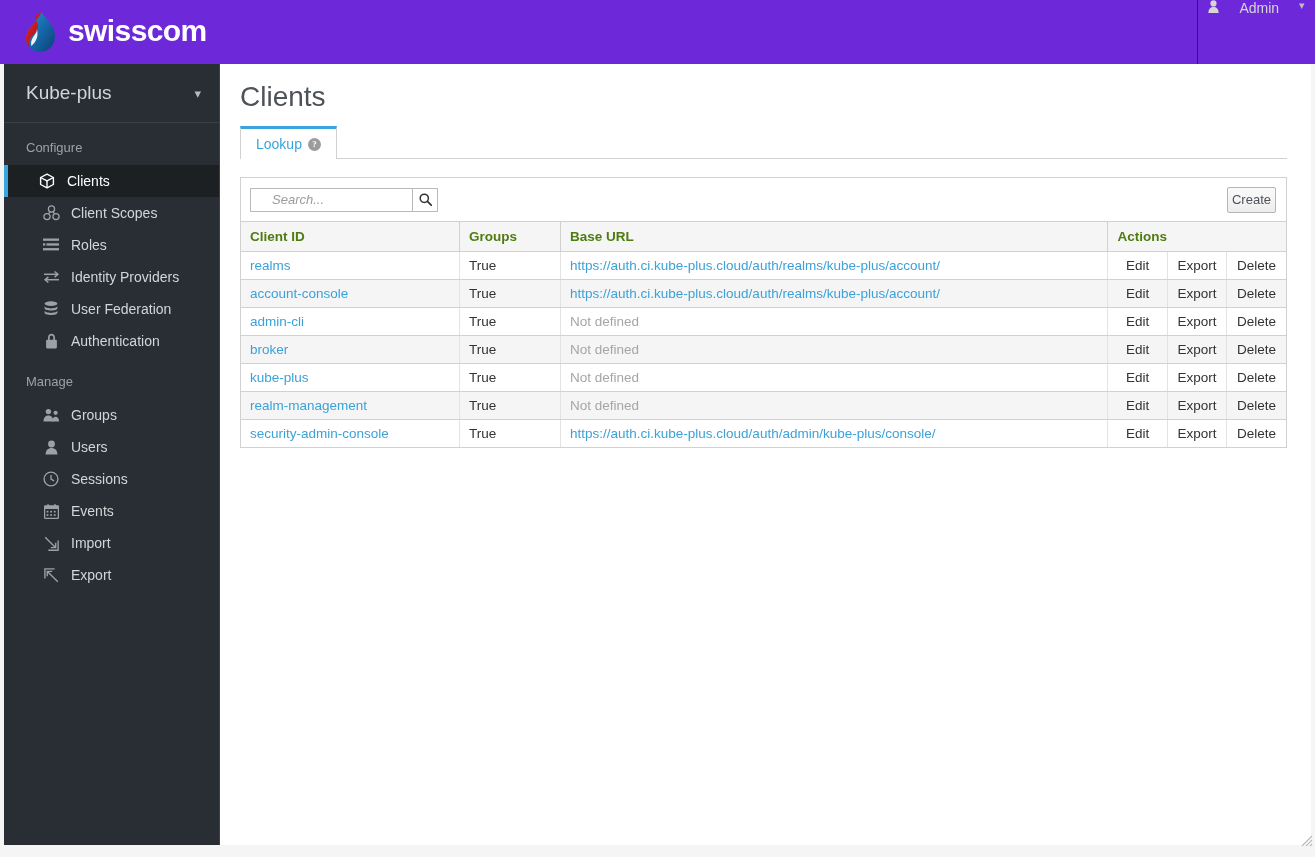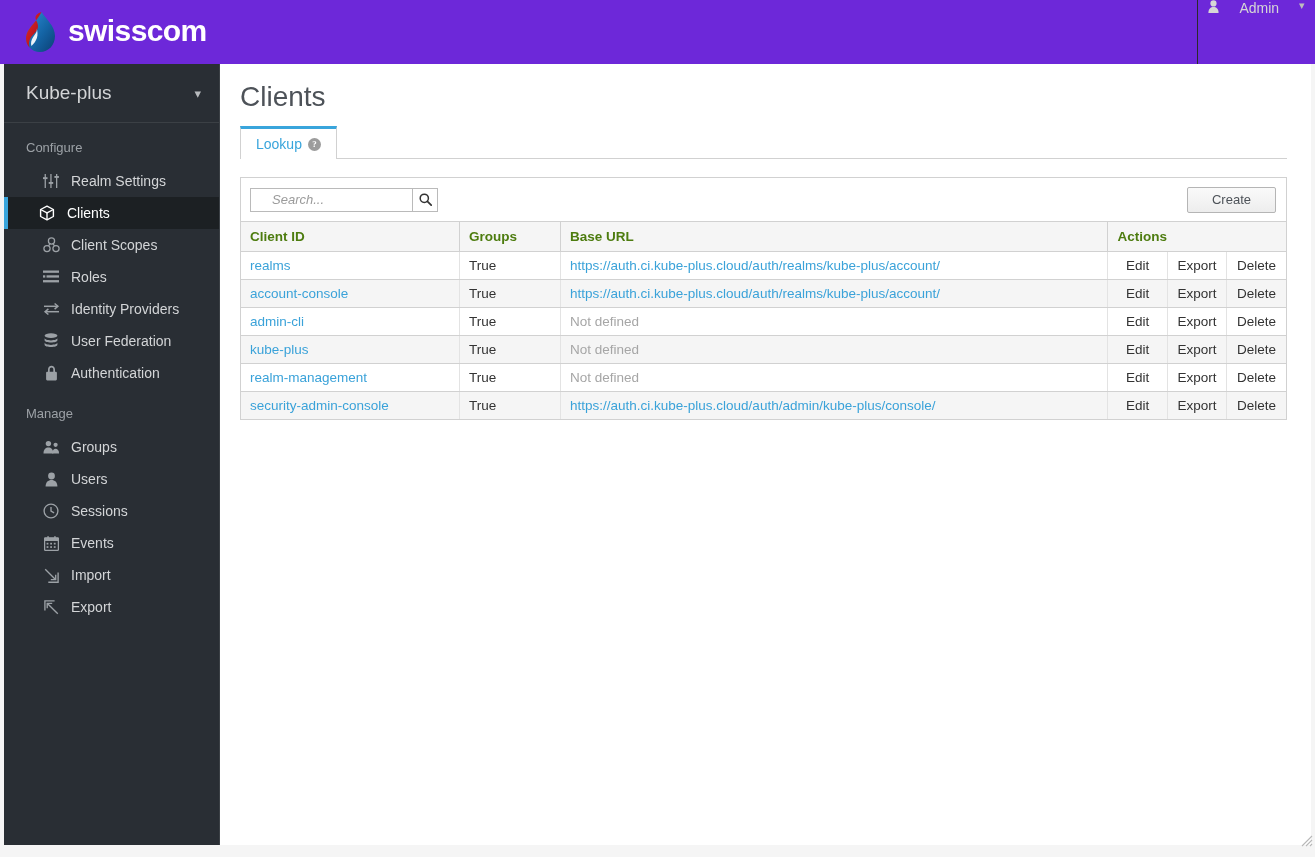--- a/index.html
+++ b/index.html
@@ -127,21 +127,21 @@
     outline: none; background: #fff;
   }
   #search-input::placeholder { color: #9b9b9b; font-style: italic; }
   #search-button {
     width: 26px; height: 24px;
     border: 1px solid #bababa; background: #ffffff;
     display: flex; align-items: center; justify-content: center;
     cursor: pointer; color: #333;
   }
   #create-button {
-    height: 26px; padding: 0 24px;
+    height: 26px; padding: 0 4px;
     border: 1px solid #b5b5b5; border-radius: 2px;
     background: linear-gradient(#fafafa, #ededed);
     color: #4d5258; font-size: 13px; cursor: pointer;
     font-family: "Liberation Sans", sans-serif;
     display: flex; align-items: center;
   }
 
   table { width: 100%; border-collapse: collapse; table-layout: fixed; }
   thead th {
     background: #f5f5f5; color: #4d7c0f;
@@ -212,34 +212,20 @@
   </div>
 </div>
 
 <div id="sidebar">
   <div id="realm-selector">
     <span id="realm-name">Kube-plus</span>
     <span id="realm-caret">▾</span>
   </div>
   <div id="nav-container">
       <div class="nav-group-title">Configure</div>
-      <div class="nav-item">
-        <span class="nav-icon">
-          <svg width="16" height="16" viewBox="0 0 16 16" fill="currentColor">
-            <rect x="1.6" y="1" width="1.3" height="14"></rect>
-            <rect x="7.3" y="1" width="1.3" height="14"></rect>
-            <rect x="13" y="1" width="1.3" height="14"></rect>
-            <rect x="0" y="4.2" width="4.5" height="1.9"></rect>
-            <rect x="5.7" y="9" width="4.5" height="1.9"></rect>
-            <rect x="11.4" y="3" width="4.5" height="1.9"></rect>
-            <rect x="5.7" y="3.3" width="4.5" height="1.3" opacity="0"></rect>
-          </svg>
-        </span>
-        <span class="nav-label">Realm Settings</span>
-      </div>
       <div class="nav-item active">
         <span class="nav-icon">
           <svg width="16" height="16" viewBox="0 0 16 16" fill="none" stroke="currentColor" stroke-width="1.4" stroke-linejoin="round">
             <path d="M8 1.2 L14.4 4.5 L14.4 11.5 L8 14.8 L1.6 11.5 L1.6 4.5 Z"></path>
             <path d="M1.6 4.5 L8 7.9 L14.4 4.5"></path>
             <path d="M8 7.9 L8 14.8"></path>
           </svg>
         </span>
         <span class="nav-label">Clients</span>
       </div>
@@ -428,20 +414,28 @@
           </tr>
           <tr>
             <td class="link"><a>admin-cli</a></td>
             <td>True</td>
             <td class="notdefined">Not defined</td>
             <td class="action">Edit</td>
             <td class="action">Export</td>
             <td class="action">Delete</td>
           </tr>
           <tr>
+            <td class="link"><a>broker</a></td>
+            <td>True</td>
+            <td class="notdefined">Not defined</td>
+            <td class="action">Edit</td>
+            <td class="action">Export</td>
+            <td class="action">Delete</td>
+          </tr>
+          <tr>
             <td class="link"><a>kube-plus</a></td>
             <td>True</td>
             <td class="notdefined">Not defined</td>
             <td class="action">Edit</td>
             <td class="action">Export</td>
             <td class="action">Delete</td>
           </tr>
           <tr>
             <td class="link"><a>realm-management</a></td>
             <td>True</td>

